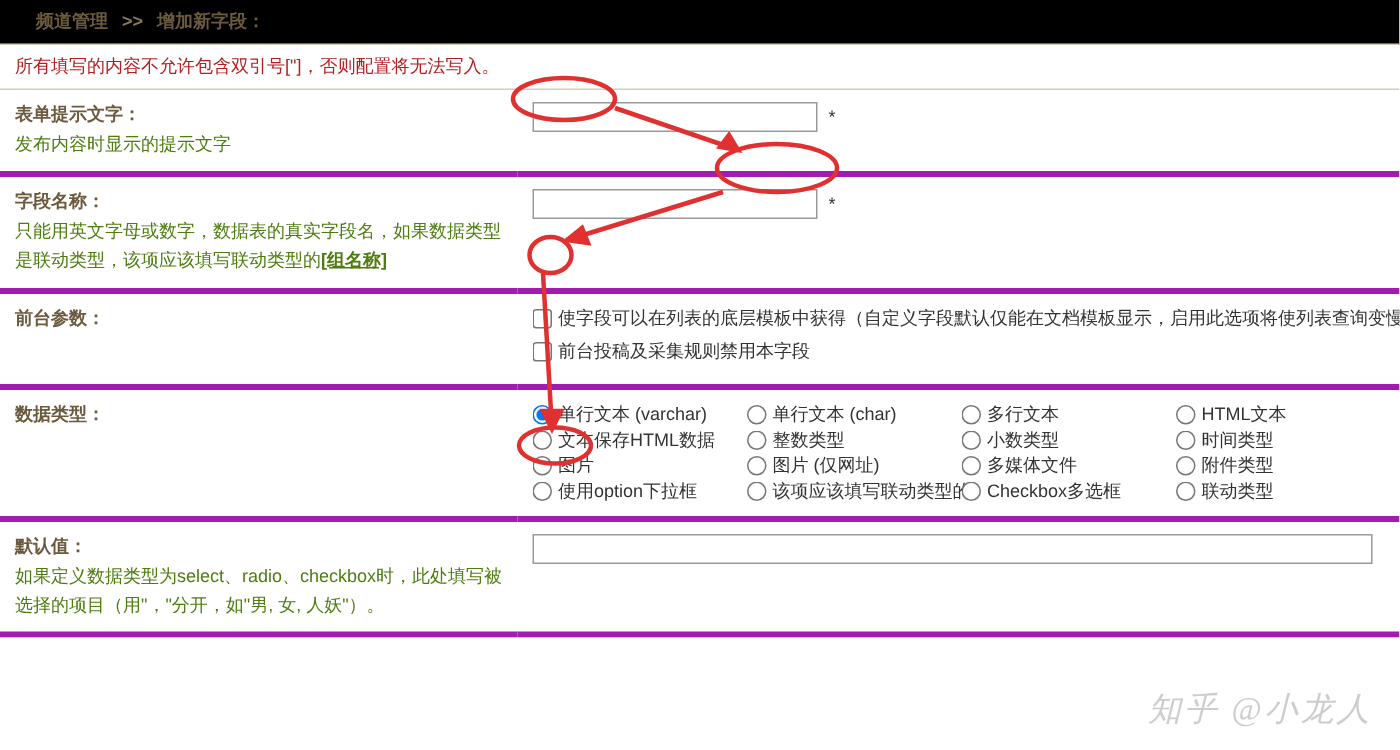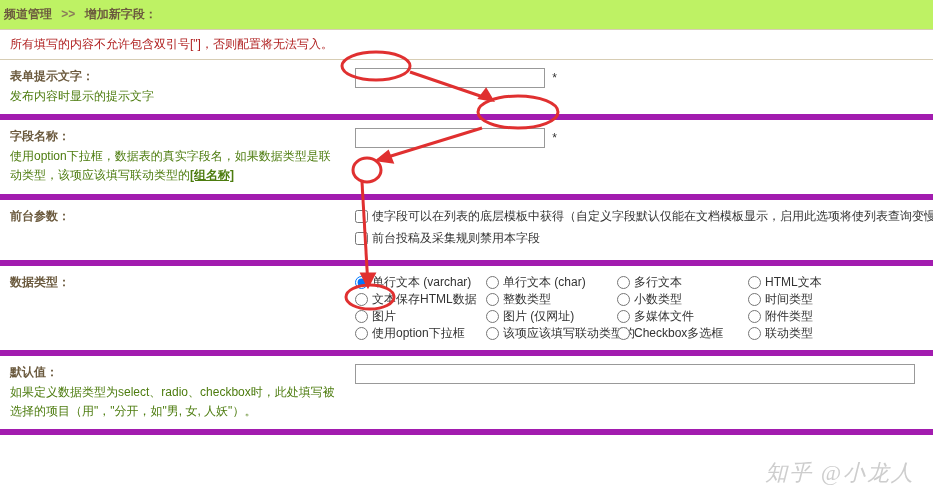--- a/index.html
+++ b/index.html
@@ -1,30 +1,30 @@
 <!DOCTYPE html>
 <html><head>
 <meta charset="utf-8">
 <style>
   * { box-sizing: border-box; margin: 0; padding: 0; }
   body { font-family: "Microsoft YaHei", Arial, sans-serif; font-size: 12px; background: #fff; color: #333; }
-  .breadcrumb { background: #bef264; padding: 6px 4px; font-weight: bold; color: #6b5a3e; border-bottom: 1px solid #d7cdb4; }
+  .breadcrumb { background: #000000; padding: 6px 24px; font-weight: bold; color: #6b5a3e; border-bottom: 1px solid #d7cdb4; }
   .breadcrumb .sep { color: #8a7b5a; margin: 0 6px; }
   .warning { color: #b02020; padding: 6px 10px; border-bottom: 1px solid #d7cdb4; }
   table.main { width: 100%; border-collapse: collapse; table-layout: fixed; }
-  table.main td { border-bottom: 6px solid #a21caf; padding: 8px 10px; vertical-align: top; }
+  table.main td { border-bottom: 4px solid #a21caf; padding: 8px 10px; vertical-align: top; }
   td.label-col { width: 345px; background: #fff; }
   .fld-title { color: #6b5a3e; font-weight: bold; margin-bottom: 2px; }
   .fld-desc { color: #4d7c0f; line-height: 1.6; }
   .fld-desc .u { text-decoration: underline; font-weight: bold; }
   .val-col input[type="text"], .val-col textarea { border: 1px solid #999; padding: 2px 4px; font-family: inherit; font-size: 12px; }
   .val-col input.txt { width: 190px; height: 20px; }
   .val-col input.txt-long { width: 560px; height: 20px; }
   .star { color: #333; margin-left: 4px; }
-  .opt-row { display: flex; flex-wrap: wrap; align-items: flex-end; gap: 6px 0; }
+  .opt-row { display: flex; flex-wrap: wrap; align-items: flex-end; gap: 6px 12px; }
   .opt { display: inline-flex; align-items: center; margin-right: 16px; white-space: nowrap; }
   .opt input { margin-right: 4px; }
   .opt-col { display: inline-flex; align-items: center; width: 115px; }
   .opt-line { margin-bottom: 4px; }
   .anns { position: absolute; top:0; left:0; pointer-events:none; }
   .watermark { position: fixed; right: 18px; bottom: 12px; font-size: 22px; font-style: italic; color: rgba(200,200,200,0.9); font-family: "STKaiti","KaiTi",serif; letter-spacing: 2px; pointer-events:none; }
 </style>
 </head>
 <body>
 
@@ -47,21 +47,21 @@
     <td class="val-col">
       <input type="text" class="txt" style="">
       <span class="star"> *</span>
     </td>
   </tr>
 
   <tr>
     <td class="label-col">
       <div class="fld-title">字段名称：</div>
       <div class="fld-desc">
-        <span>使用option下拉框，数据表的真实字段名，如果数据类型是联动类型，该项应该填写联动类型的</span><span class="u">[组名称]</span>
+        <span>只能用英文字母或数字，数据表的真实字段名，如果数据类型是联动类型，该项应该填写联动类型的</span><span class="u">[组名称]</span>
       </div>
     </td>
     <td class="val-col">
       <input type="text" class="txt" style="">
       <span class="star"> *</span>
     </td>
   </tr>
 
 
   <tr>

